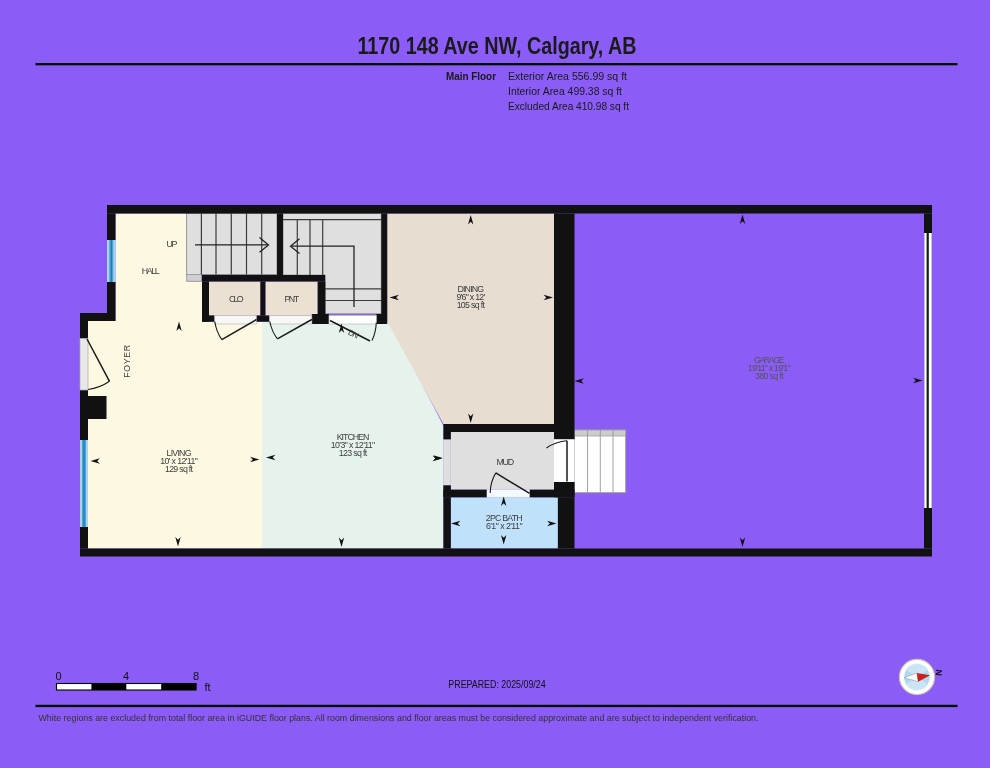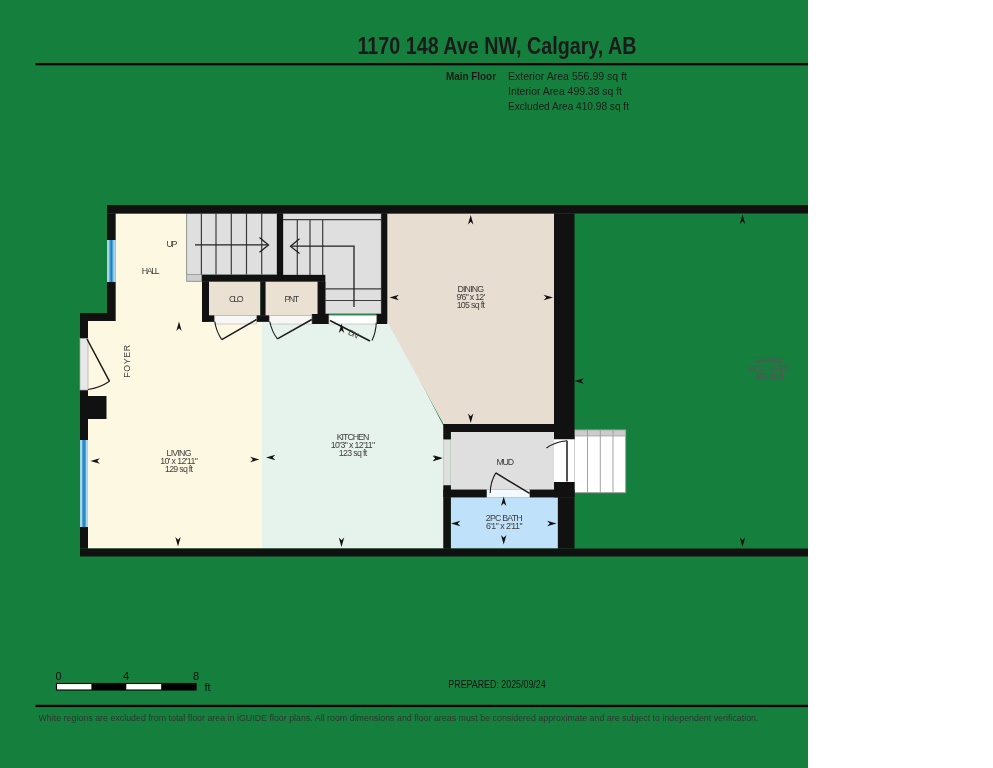--- a/index.html
+++ b/index.html
@@ -1,16 +1,16 @@
 <!DOCTYPE html>
 <html><head>
 <meta charset="utf-8">
 <style>
   html,body{margin:0;padding:0;background:#ffffff;}
-  .page{position:relative;width:808px;height:768px;background:#15803d;overflow:hidden;
+  .page{position:relative;width:990px;height:768px;background:#8b5cf6;overflow:hidden;
         font-family:"Liberation Sans",sans-serif;}
   svg{display:block;}
   text{font-family:"Liberation Sans",sans-serif;}
 </style>
 </head>
 <body>
 <div class="page">
 <svg width="993" height="768" viewBox="0 0 993 768">
 
   <text x="357.5" y="54" font-size="23" font-weight="bold" fill="#1a1a1a" textLength="279" lengthAdjust="spacingAndGlyphs">1170 148 Ave NW, Calgary, AB</text>

